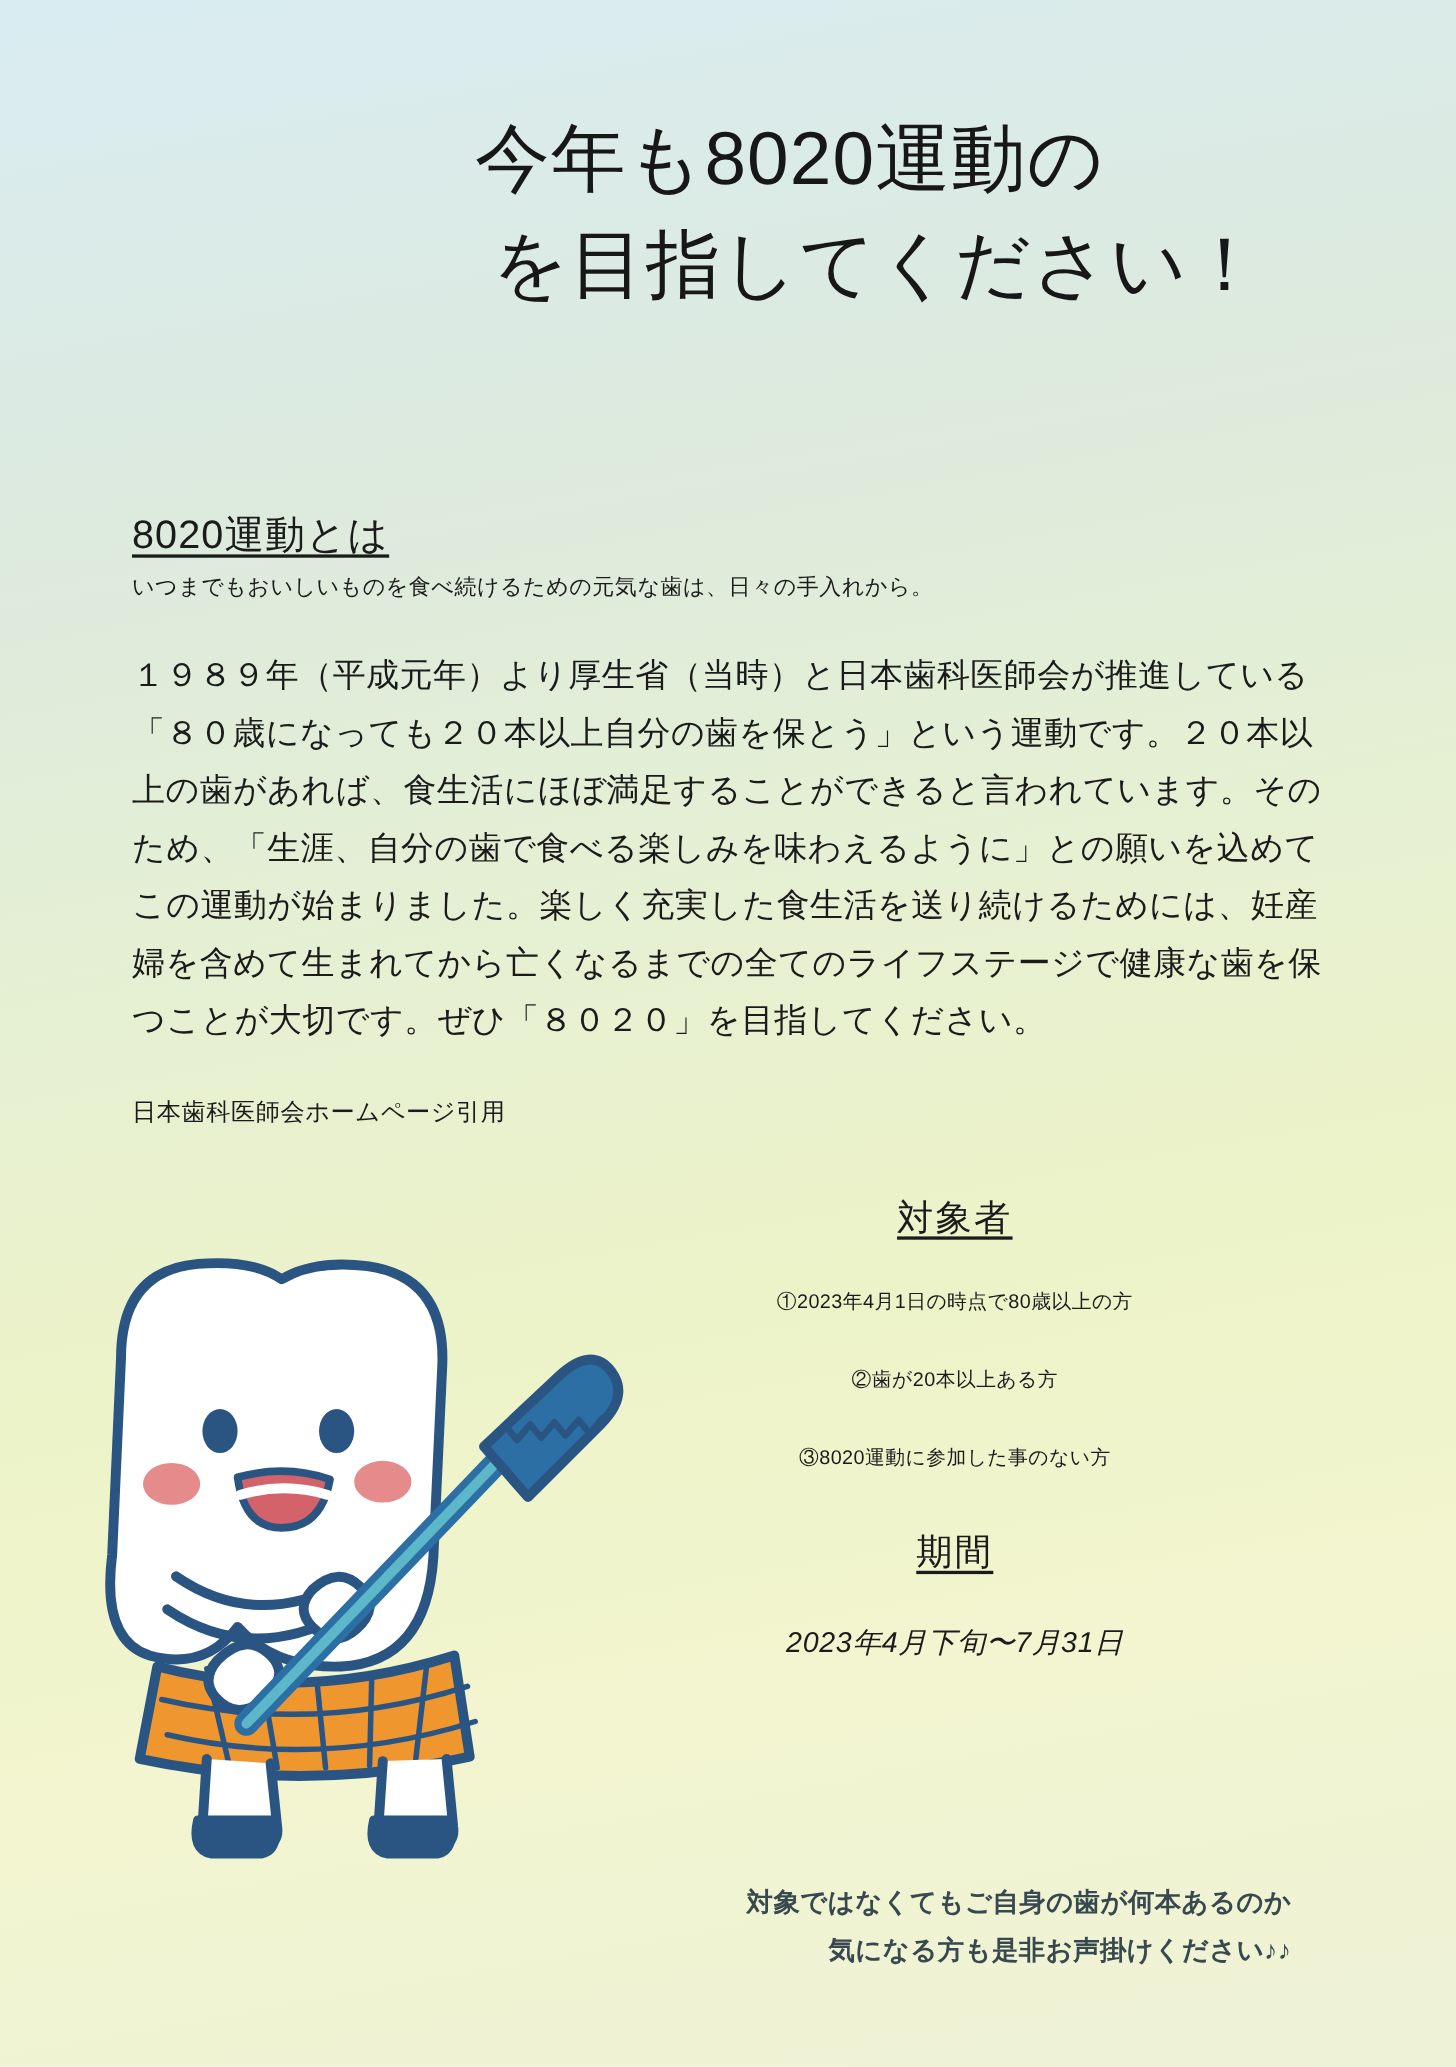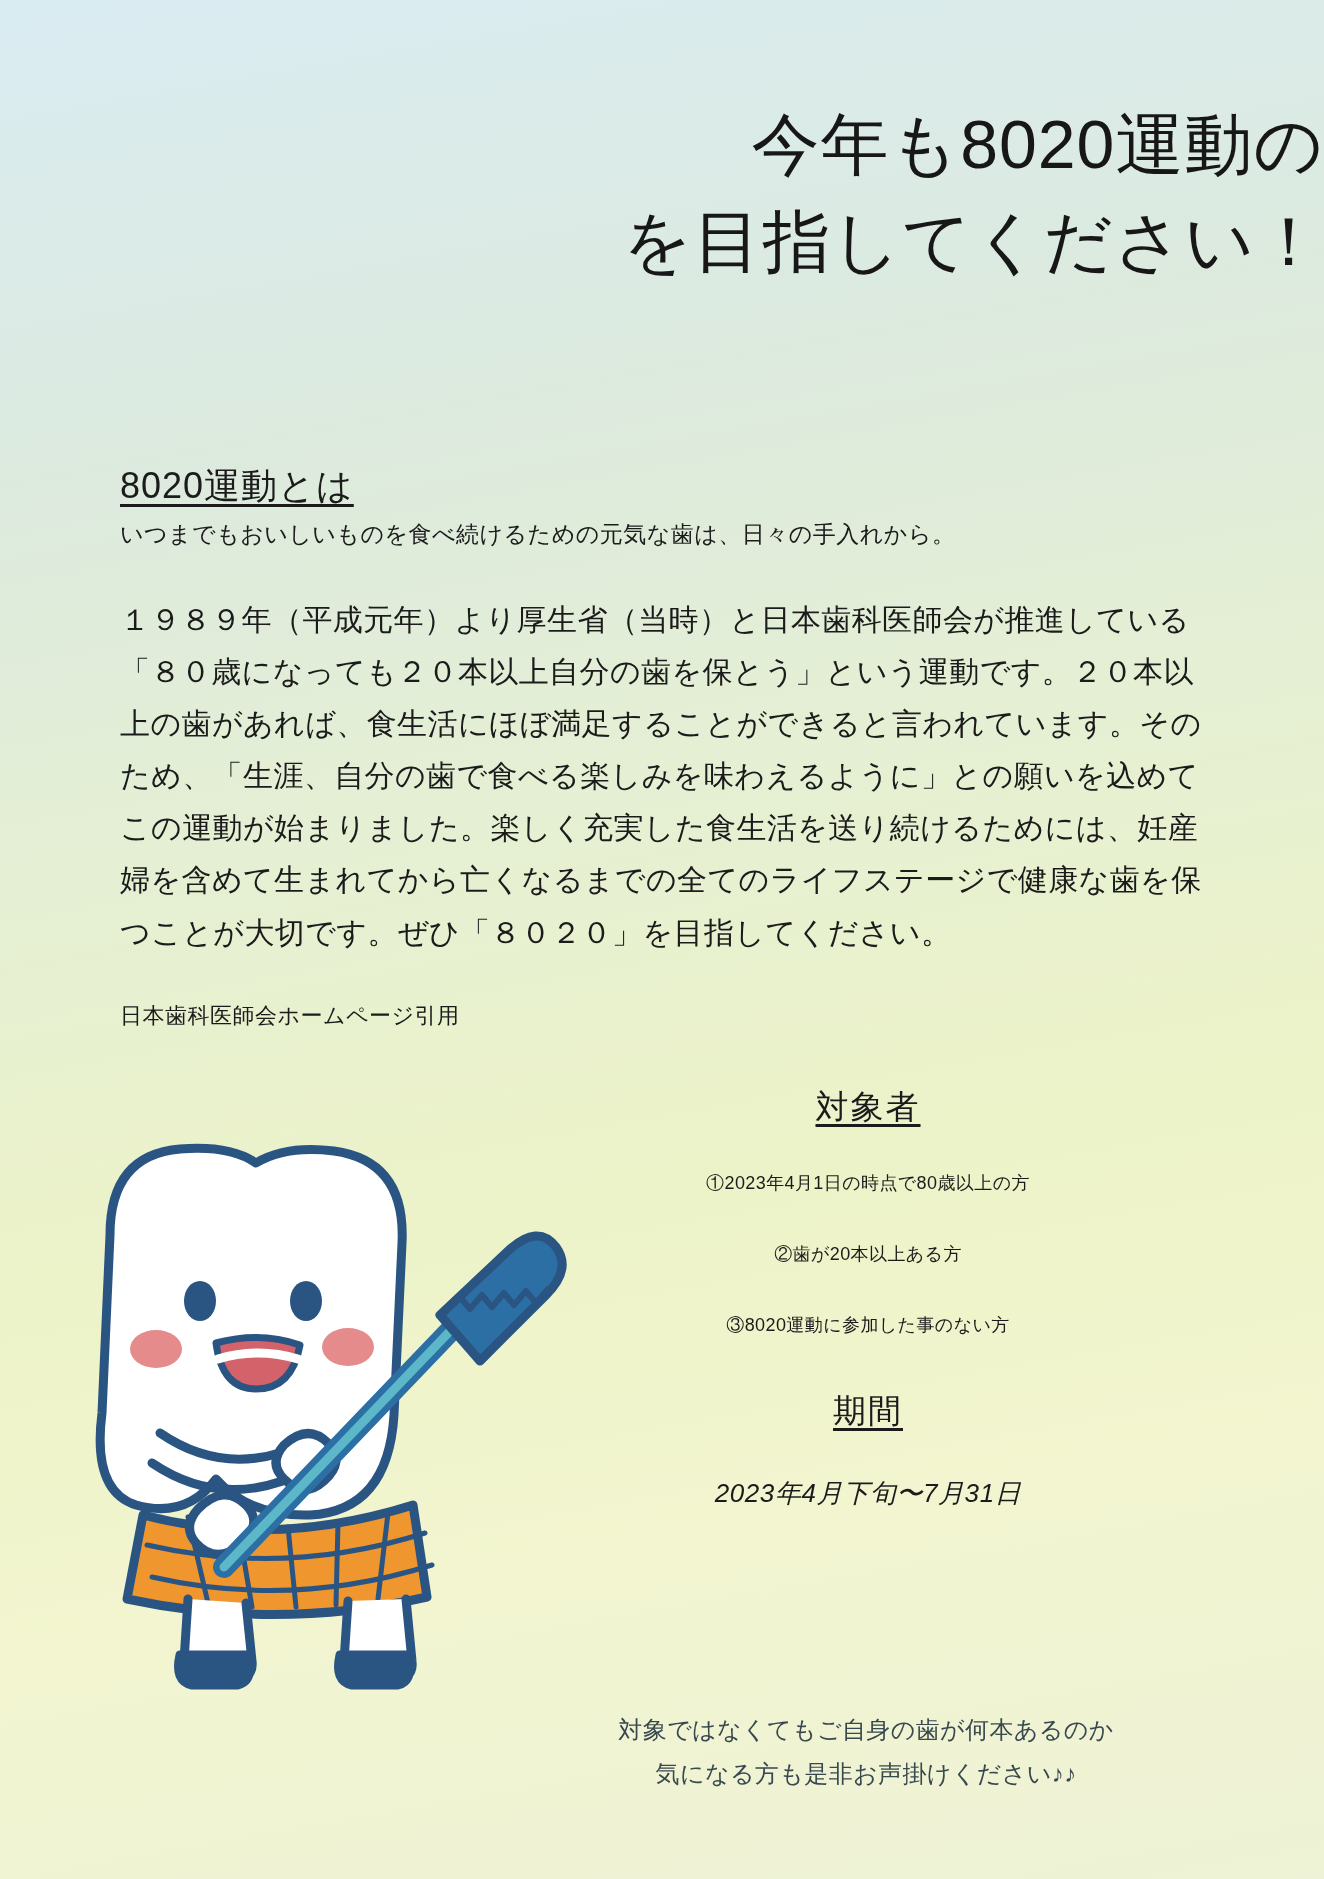--- a/index.html
+++ b/index.html
@@ -25,21 +25,21 @@
     position: absolute;
     inset: 0;
   }
 
   
   .headline {
     position: absolute;
     left: 0;
     top: 96px;
     width: 1324px;
-    text-align: right;
+    text-align: center;
   }
   .headline .line {
     font-size: 68px;
     line-height: 1.42;
     font-weight: 400;
     letter-spacing: 1px;
     color: #171717;
   }
   .headline .line1 { padding-left: 112px; }
   .headline .line2 { padding-left: 272px; }
@@ -52,24 +52,23 @@
     width: 1100px;
   }
   .section-title {
     font-size: 36px;
     text-decoration: underline;
     text-underline-offset: 6px;
     margin-bottom: 8px;
     letter-spacing: 1px;
   }
   .lead {
-    font-size: 23px;
+    font-size: 20px;
     line-height: 1.5;
     letter-spacing: 0.5px;
-    font-family: Liberation Mono, monospace;
   }
   .para {
     margin-top: 40px;
     font-size: 30px;
     line-height: 1.74;
     letter-spacing: 0.4px;
     width: 1095px;
     text-align: left;
   }
   .credit {
@@ -101,26 +100,26 @@
     letter-spacing: 0.4px;
   }
   .period-text {
     font-size: 26px;
     letter-spacing: 0.6px;
     margin-top: 42px;
     font-style: italic;
   }
   .footnote {
     position: absolute;
-    left: 516px;
+    left: 474px;
     top: 1708px;
     width: 700px;
-    text-align: center;
+    text-align: right;
     font-size: 24px;
-    font-weight: normal;
+    font-weight: bold;
     color: #38484f;
     line-height: 1.85;
     letter-spacing: 0.4px;
   }
 
   
   .mascot {
     position: absolute;
     left: 48px;
     top: 1115px;

